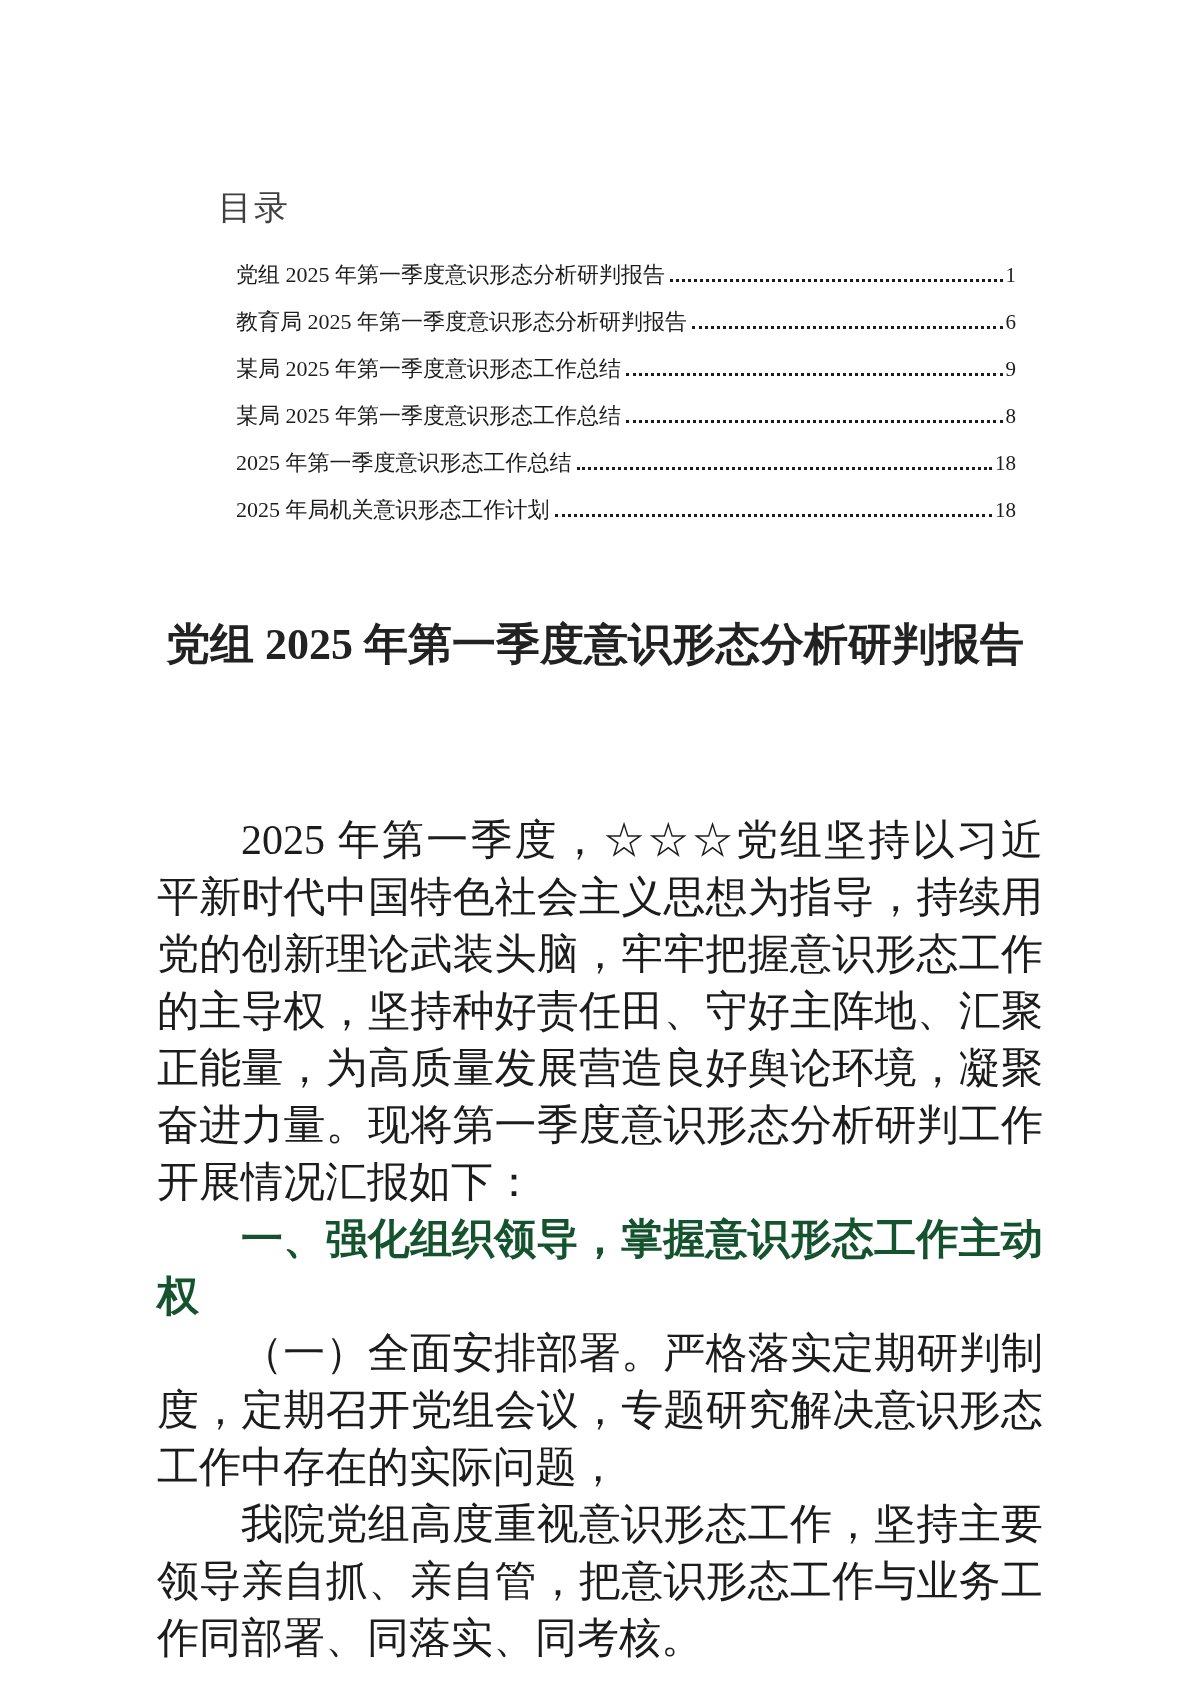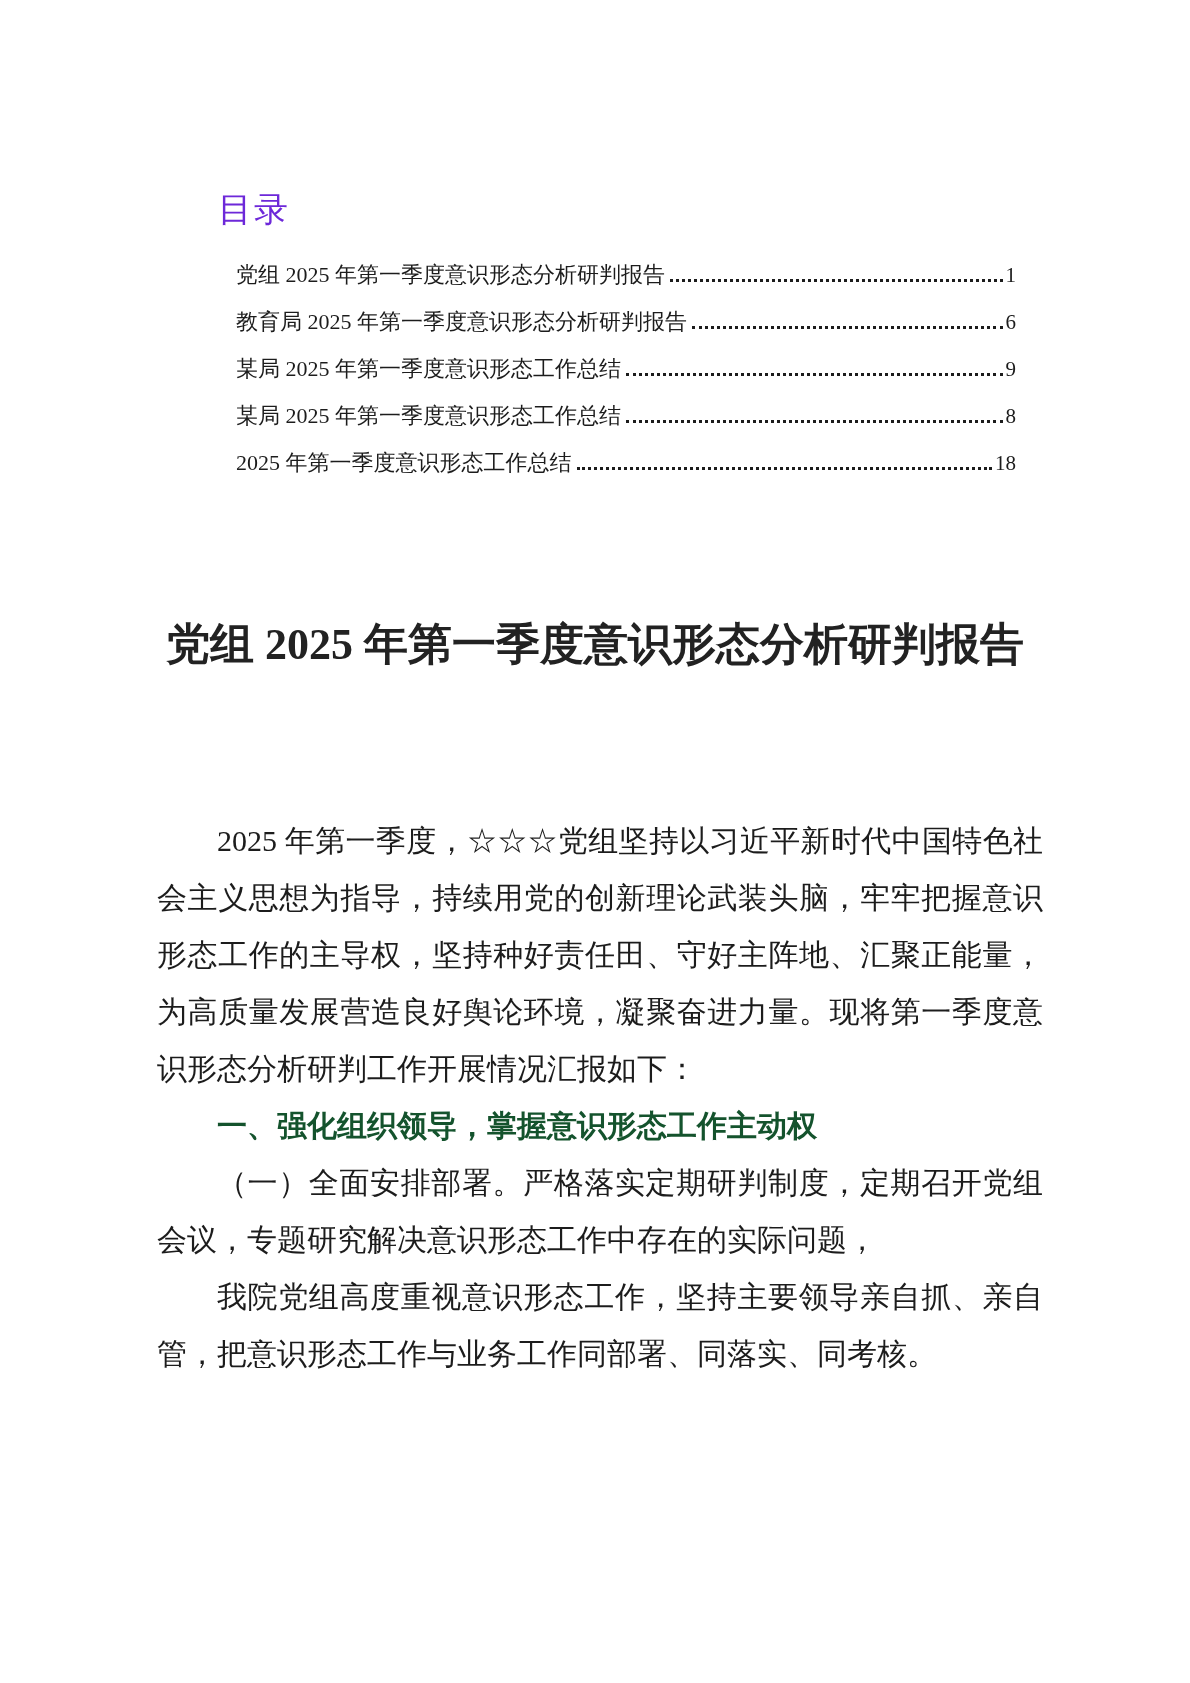--- a/index.html
+++ b/index.html
@@ -67,39 +67,39 @@
     font-weight: 700;
     color: #222222;
   }
 
   
   .doc-body {
     position: absolute;
     left: 157px;
     top: 812px;
     width: 886px;
-    font-size: 30px;
+    font-size: 42px;
     line-height: 57px;
     text-align: justify;
   }
   .doc-body p {
     margin: 0;
     text-indent: 2em;
   }
   .doc-body p.heading {
     font-weight: 700;
     color: #14532d;
   }
 </style>
 </head>
 <body>
 
 <div class="page">
 
-  <div class="toc-heading" style="color: #6d28d9;">目录</div>
+  <div class="toc-heading" style="color: #404040; font-family: Liberation Mono, monospace;">目录</div>
 
   <div class="toc-list">
 
     <div class="toc-row">
       <span class="toc-title">党组 2025 年第一季度意识形态分析研判报告</span>
       <span class="toc-leader"></span>
       <span class="toc-page">1</span>
     </div>
 
     <div class="toc-row">
@@ -119,20 +119,25 @@
       <span class="toc-leader"></span>
       <span class="toc-page">8</span>
     </div>
 
     <div class="toc-row">
       <span class="toc-title">2025 年第一季度意识形态工作总结</span>
       <span class="toc-leader"></span>
       <span class="toc-page">18</span>
     </div>
 
+    <div class="toc-row">
+      <span class="toc-title">2025 年局机关意识形态工作计划</span>
+      <span class="toc-leader"></span>
+      <span class="toc-page">18</span>
+    </div>
 
   </div>
 
   <div class="doc-title">党组 2025 年第一季度意识形态分析研判报告</div>
 
   <div class="doc-body">
     <p>2025 年第一季度，☆☆☆党组坚持以习近平新时代中国特色社会主义思想为指导，持续用党的创新理论武装头脑，牢牢把握意识形态工作的主导权，坚持种好责任田、守好主阵地、汇聚正能量，为高质量发展营造良好舆论环境，凝聚奋进力量。现将第一季度意识形态分析研判工作开展情况汇报如下：</p>
     <p class="heading">一、强化组织领导，掌握意识形态工作主动权</p>
     <p>（一）全面安排部署。严格落实定期研判制度，定期召开党组会议，专题研究解决意识形态工作中存在的实际问题，</p>
     <p>我院党组高度重视意识形态工作，坚持主要领导亲自抓、亲自管，把意识形态工作与业务工作同部署、同落实、同考核。</p>

